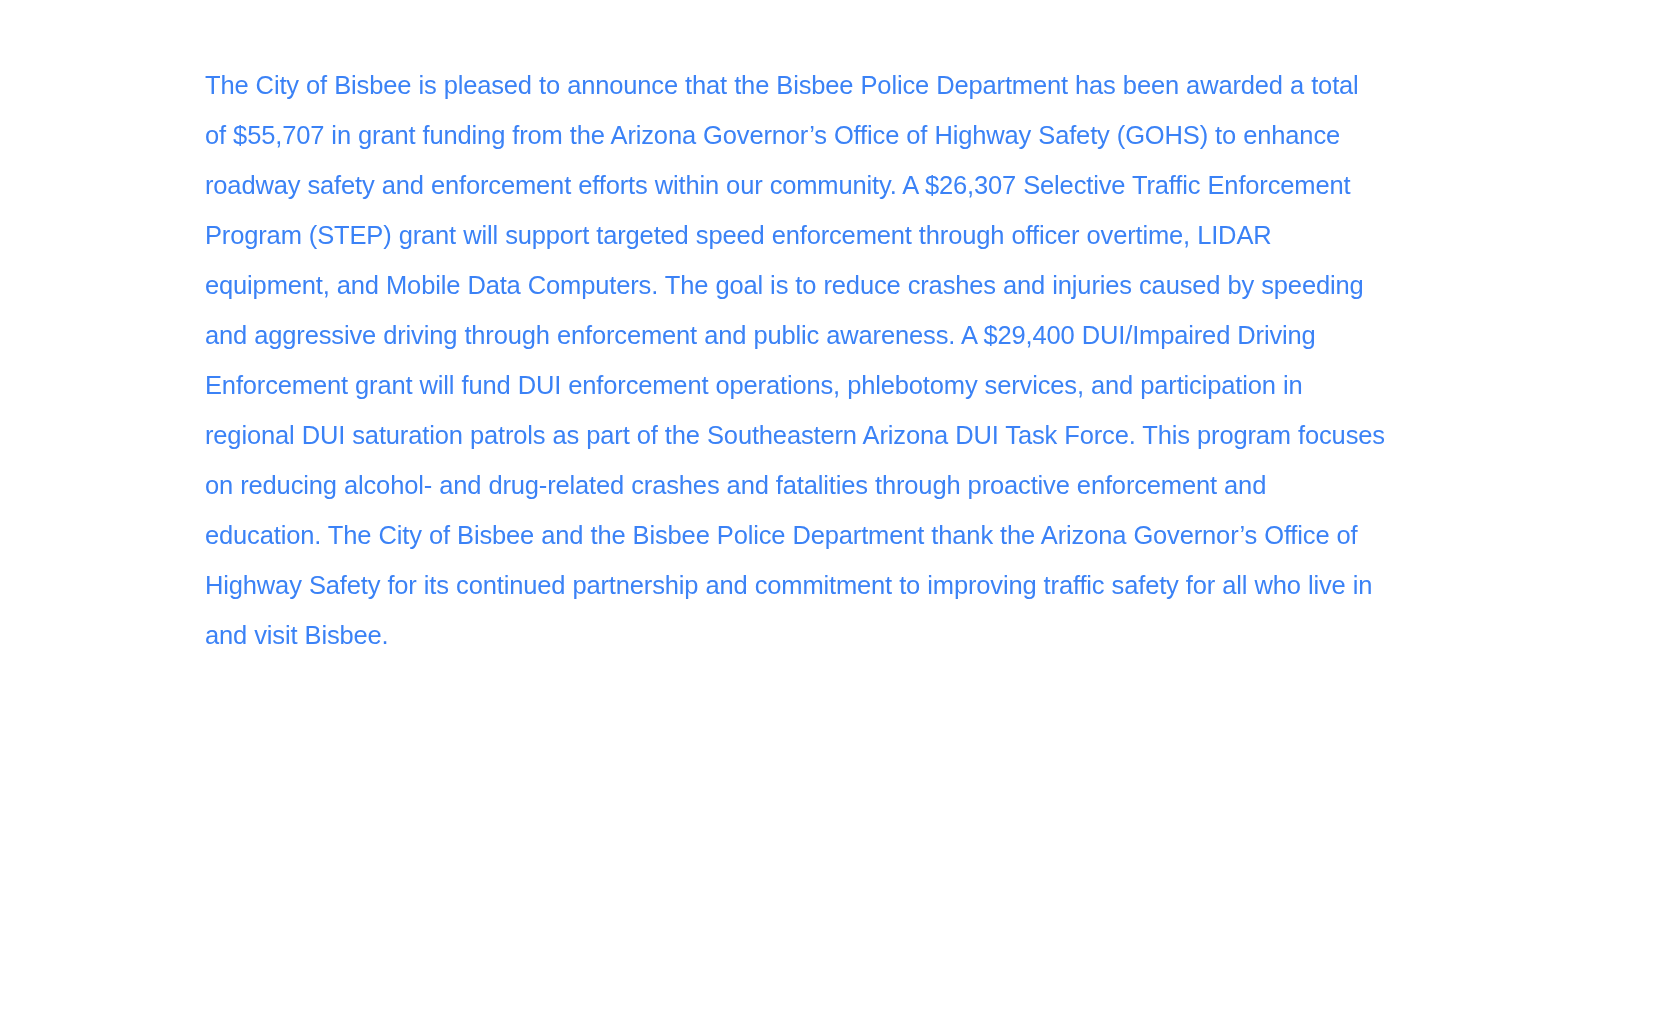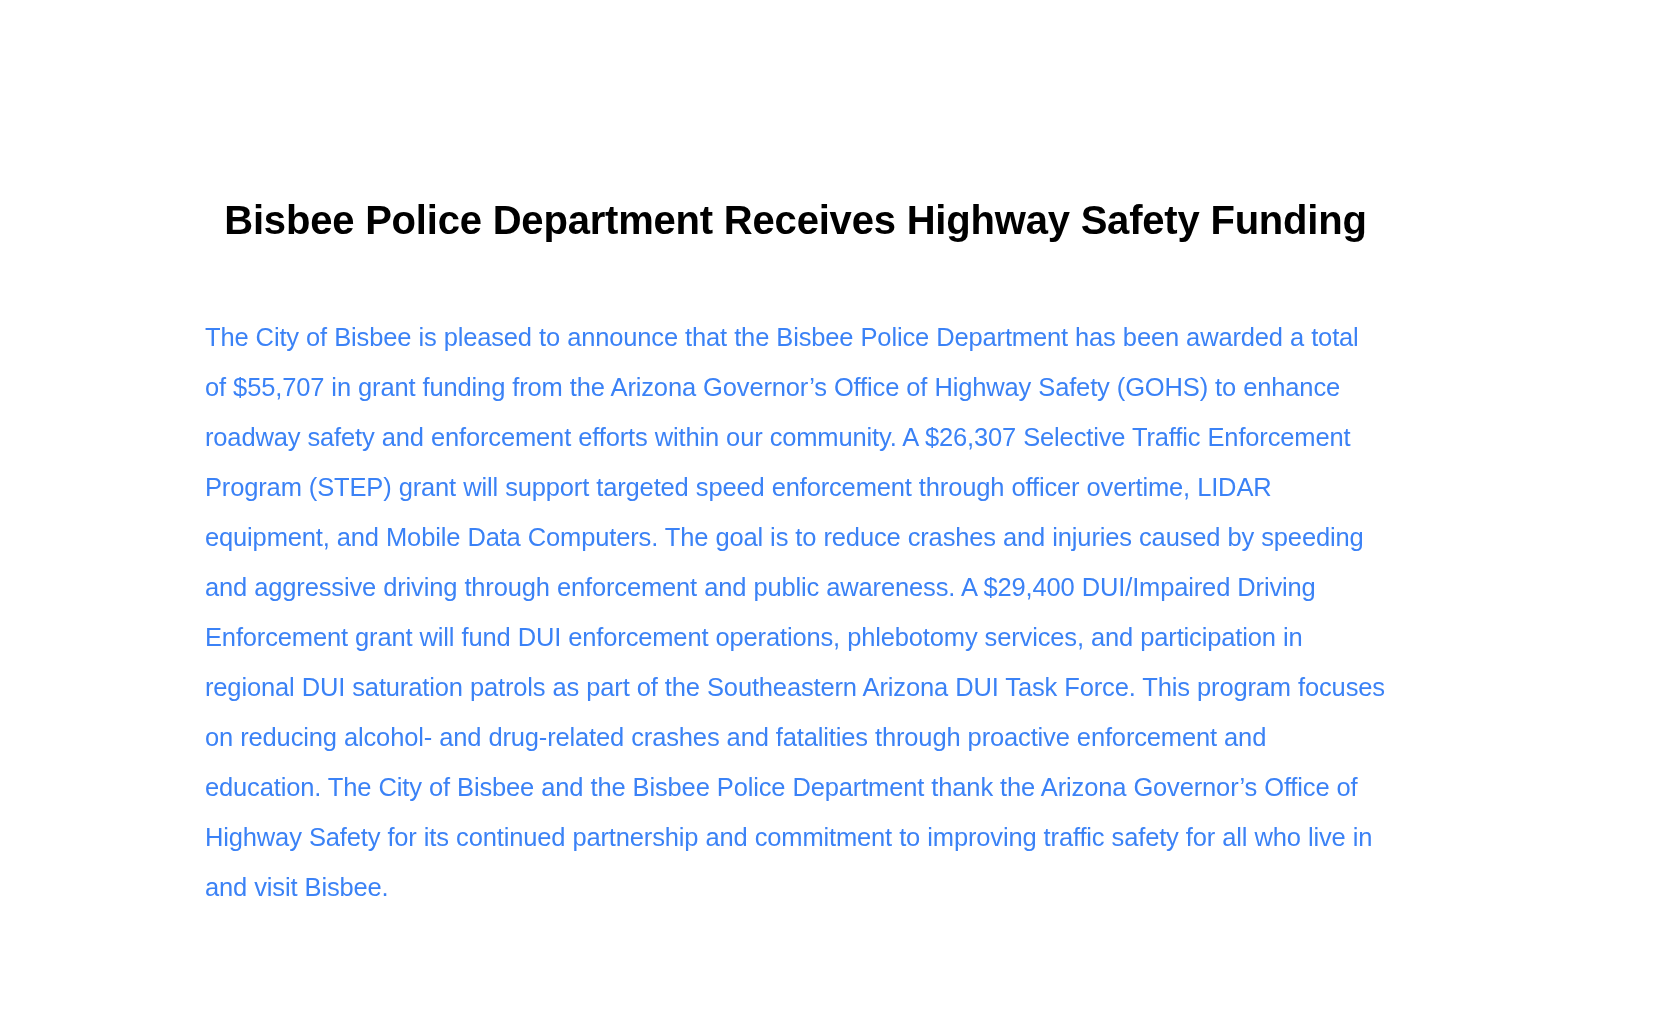--- a/index.html
+++ b/index.html
@@ -57,20 +57,19 @@
     letter-spacing: -0.15px;
     word-spacing: 0.2px;
   }
 </style>
 </head>
 <body>
 
 <div class="page">
   <div class="content-area">
 
-    <h1 class="doc-title">Bisbee Police Department Receives Highway Safety Funding</h1>
 
     <div class="body-block">
       <p class="body-paragraph">The City of Bisbee is pleased to announce that the Bisbee Police Department has been awarded a total of $55,707 in grant funding from the Arizona Governor’s Office of Highway Safety (GOHS) to enhance roadway safety and enforcement efforts within our community. A $26,307 Selective Traffic Enforcement Program (STEP) grant will support targeted speed enforcement through officer overtime, LIDAR equipment, and Mobile Data Computers. The goal is to reduce crashes and injuries caused by speeding and aggressive driving through enforcement and public awareness. A $29,400 DUI/Impaired Driving Enforcement grant will fund DUI enforcement operations, phlebotomy services, and participation in regional DUI saturation patrols as part of the Southeastern Arizona DUI Task Force. This program focuses on reducing alcohol- and drug-related crashes and fatalities through proactive enforcement and education. The City of Bisbee and the Bisbee Police Department thank the Arizona Governor’s Office of Highway Safety for its continued partnership and commitment to improving traffic safety for all who live in and visit Bisbee.</p>
     </div>
 
   </div>
 </div>
 
 </body></html>

